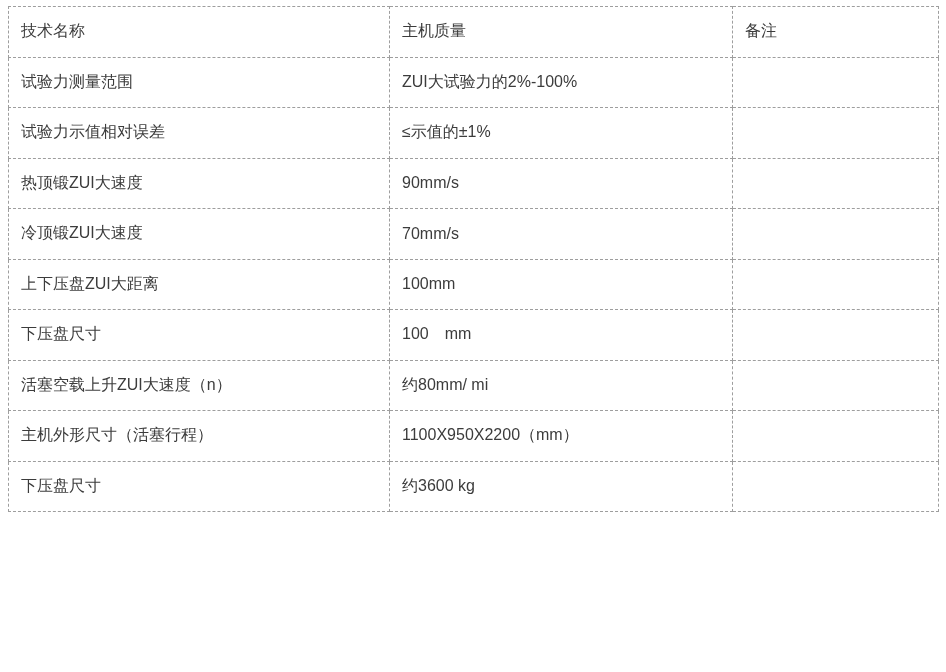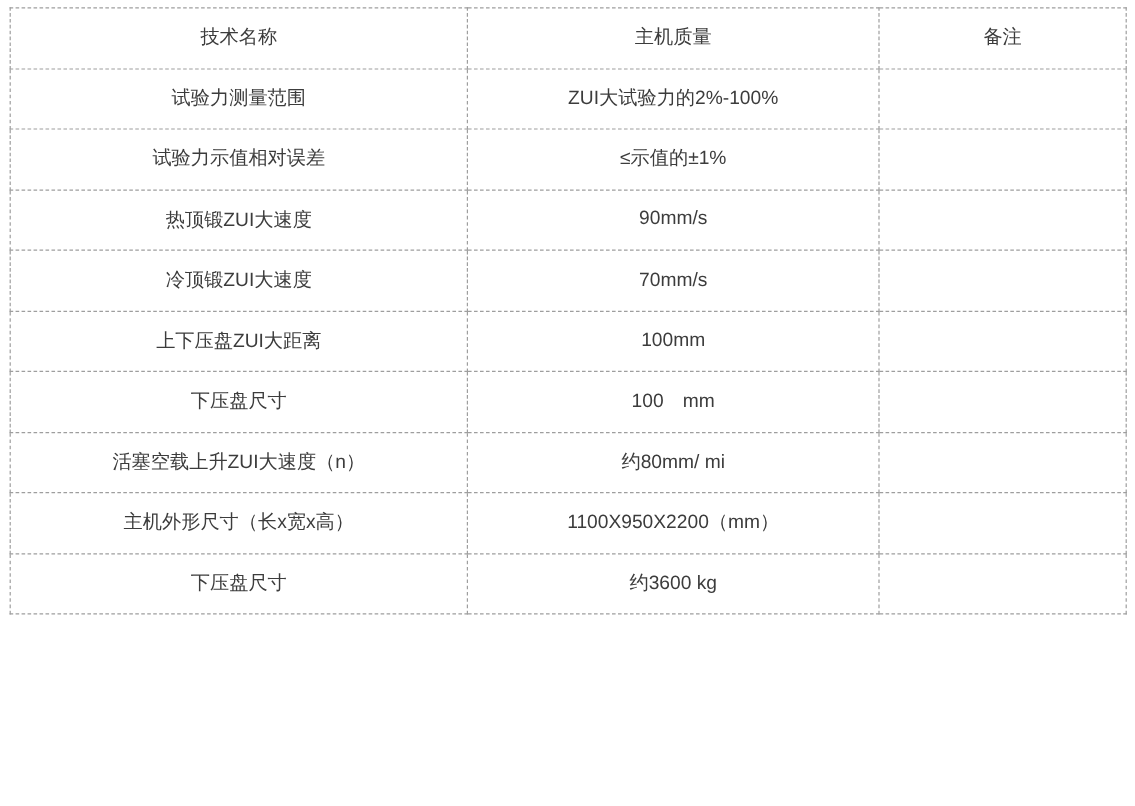--- a/index.html
+++ b/index.html
@@ -26,21 +26,21 @@
   col.c2 { width: 343px; }
   col.c3 { width: 206px; }
   table.spec-table th,
   table.spec-table td {
     border: 1px dashed #9e9e9e;
     height: 49.5px;
     padding: 0 12px;
     font-size: 16px;
     font-weight: normal;
     color: #3c3c3c;
-    text-align: center;
+    text-align: left;
     vertical-align: middle;
     white-space: nowrap;
     overflow: hidden;
     background: #ffffff;
   }
 </style>
 </head>
 <body>
 
 <div class="page">
@@ -87,21 +87,21 @@
           <td>下压盘尺寸</td>
           <td>100　mm</td>
           <td></td>
         </tr>
         <tr>
           <td>活塞空载上升ZUI大速度（n）</td>
           <td>约80mm/ mi</td>
           <td></td>
         </tr>
         <tr>
-          <td>主机外形尺寸（长x宽x高）</td>
+          <td>主机外形尺寸（活塞行程）</td>
           <td>1100X950X2200（mm）</td>
           <td></td>
         </tr>
         <tr>
           <td>下压盘尺寸</td>
           <td>约3600 kg</td>
           <td></td>
         </tr>
       </tbody>
   </table>

